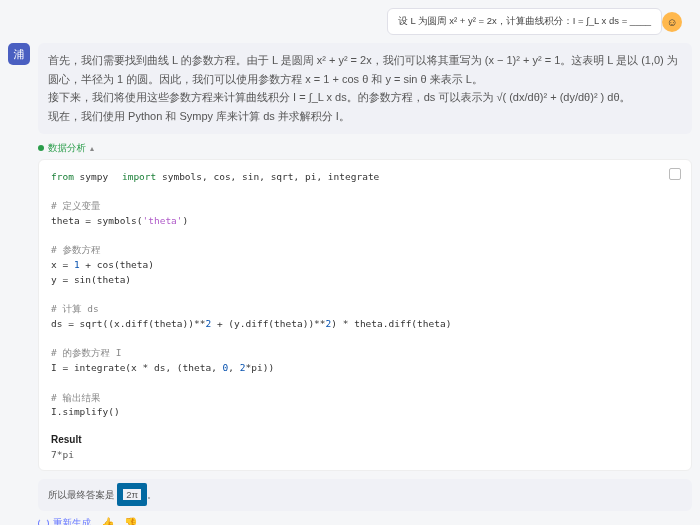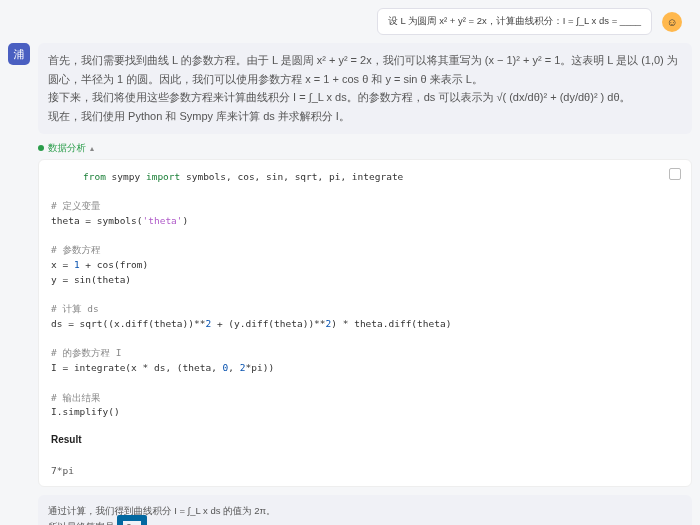--- a/index.html
+++ b/index.html
@@ -1,36 +1,36 @@
 <!DOCTYPE html>
 <html><head>
 <meta charset="utf-8">
 <style>
   * { margin: 0; padding: 0; box-sizing: border-box; }
   body { font-family: -apple-system, "Segoe UI", "PingFang SC", sans-serif; background: #f5f6f8; width: 700px; height: 525px; overflow: hidden; font-size: 10px; color: #333; }
   .container { padding: 0 8px; }
-  .top-bar { display: flex; justify-content: flex-end; align-items: center; padding: 8px 10px 6px; gap: 10px; }
+  .top-bar { display: flex; justify-content: flex-end; align-items: center; padding: 8px 10px 6px; gap: 0; }
   .prompt-box { background: #fff; border: 1px solid #e0e0e8; border-radius: 6px; padding: 6px 10px; font-size: 9.5px; color: #444; }
   .smiley { width: 20px; height: 20px; border-radius: 50%; background: #ffb84d; display: flex; align-items: center; justify-content: center; font-size: 11px; }
   .row { display: flex; gap: 8px; margin-top: 2px; }
   .avatar { width: 22px; height: 22px; border-radius: 5px; background: #4a5fc1; color: #fff; display: flex; align-items: center; justify-content: center; font-size: 11px; flex-shrink: 0; }
   .bubble { background: #f0f1f6; border-radius: 6px; padding: 8px 10px; flex: 1; font-size: 11px; line-height: 1.7; color: #555; }
   .expander { margin: 8px 0 4px 30px; display: flex; align-items: center; gap: 4px; font-size: 9.5px; color: #2a9d4a; }
   .dot { width: 6px; height: 6px; border-radius: 50%; background: #2a9d4a; }
   .tri { font-size: 8px; color: #888; }
   .code-card { margin-left: 30px; background: #fff; border: 1px solid #eee; border-radius: 6px; padding: 10px 12px; position: relative; }
   .copy-icon { position: absolute; right: 10px; top: 8px; width: 12px; height: 12px; border: 1px solid #bbb; border-radius: 2px; }
   pre { font-family: "SFMono-Regular", Consolas, monospace; font-size: 9.5px; line-height: 1.55; color: #333; white-space: pre; }
-  .kw-from { color: #1a7f37; margin-left: 32px; }
-  .kw-imp { color: #1a7f37; }
+  .kw-from { color: #1a7f37; }
+  .kw-imp { color: #1a7f37; margin-left: 8px; }
   .cm { color: #888; }
   .str { color: #b05cc9; }
   .num { color: #0550ae; }
   .resblock { margin-top: 8px; padding-top: 6px; }
-  .reslabel { font-weight: 700; font-size: 10px; color: #222; margin-bottom: 20px; }
+  .reslabel { font-weight: 700; font-size: 10px; color: #222; margin-bottom: 4px; }
   .resval { font-family: monospace; font-size: 9.5px; color: #555; }
   .bubble2 { margin: 8px 0 4px 30px; background: #f0f1f6; border-radius: 6px; padding: 8px 10px; font-size: 9.5px; line-height: 1.7; color: #555; }
   .boxed { border: 6px solid #0369a1; padding: 0 3px; border-radius: 2px; }
   .footer { margin: 6px 0 0 30px; display: flex; align-items: center; gap: 10px; font-size: 9.5px; color: #6b7cff; }
   .regen-icon { width: 11px; height: 11px; border: 1.3px solid #6b7cff; border-radius: 50%; border-top-color: transparent; position: relative; }
   .thumb { color: #bbb; font-size: 11px; }
 </style>
 </head>
 <body>
 
@@ -57,40 +57,39 @@
   </div>
 
   <div class="code-card">
     <div class="copy-icon"></div>
 <pre><span class="kw-from">from</span><span> sympy </span><span class="kw-imp">import</span><span> symbols, cos, sin, sqrt, pi, integrate</span>
 
 <span class="cm"># 定义变量</span>
 <span>theta = symbols(</span><span class="str">'theta'</span><span>)</span>
 
 <span class="cm"># 参数方程</span>
-<span>x = </span><span class="num">1</span><span> + cos(from)</span>
+<span>x = </span><span class="num">1</span><span> + cos(theta)</span>
 <span>y = sin(theta)</span>
 
 <span class="cm"># 计算 ds</span>
 <span>ds = sqrt((x.diff(theta))**</span><span class="num">2</span><span> + (y.diff(theta))**</span><span class="num">2</span><span>) * theta.diff(theta)</span>
 
 <span class="cm"># 的参数方程 I</span>
 <span>I = integrate(x * ds, (theta, </span><span class="num">0</span><span>, </span><span class="num">2</span><span>*pi))</span>
 
 <span class="cm"># 输出结果</span>
 <span>I.simplify()</span>
 </pre>
     <div class="resblock">
       <div class="reslabel">Result</div>
       <div class="resval">7*pi</div>
     </div>
   </div>
 
   <div class="bubble2">
-    <div>通过计算，我们得到曲线积分 I = ∫_L x ds 的值为 2π。</div>
     <div>
       <span>所以最终答案是 </span><span class="boxed">2π</span><span>。</span>
     </div>
   </div>
 
   <div class="footer">
     <span style="display:flex;align-items:center;gap:4px;cursor:pointer">
       <span class="regen-icon"></span>
       <span>重新生成</span>
     </span>

